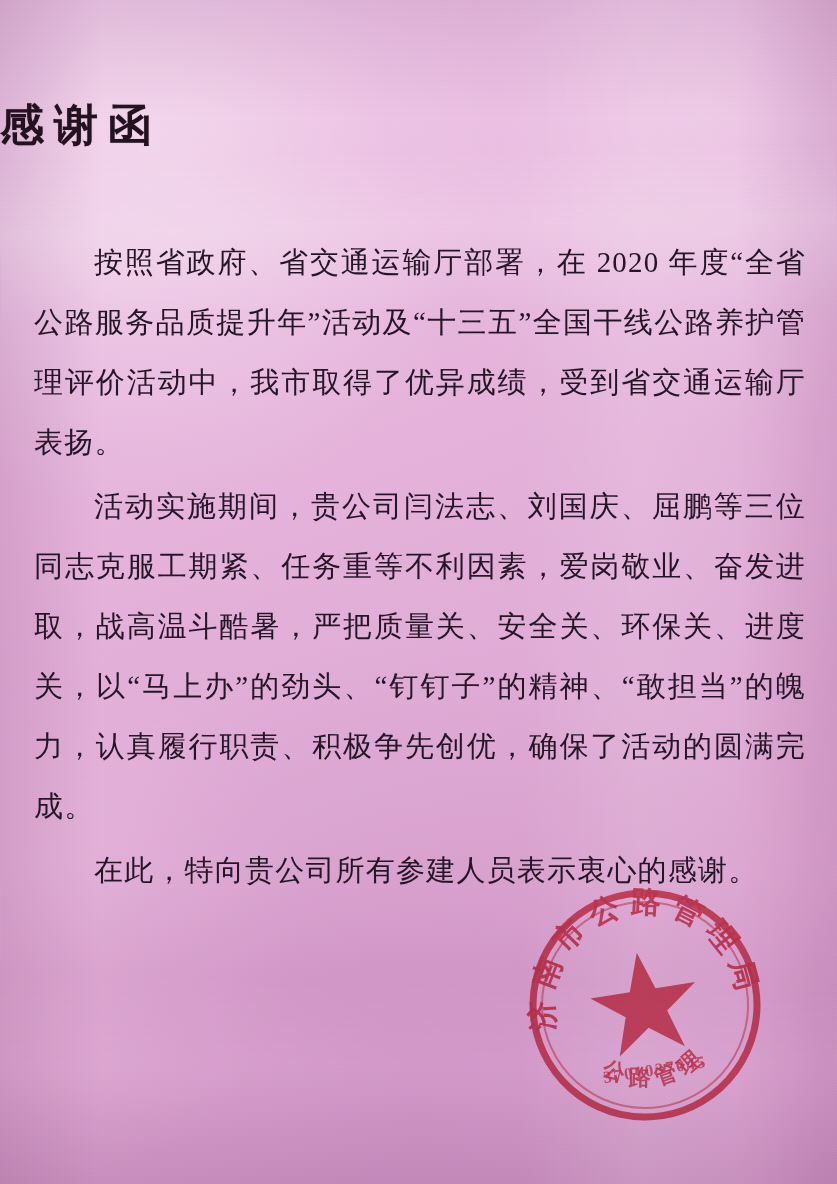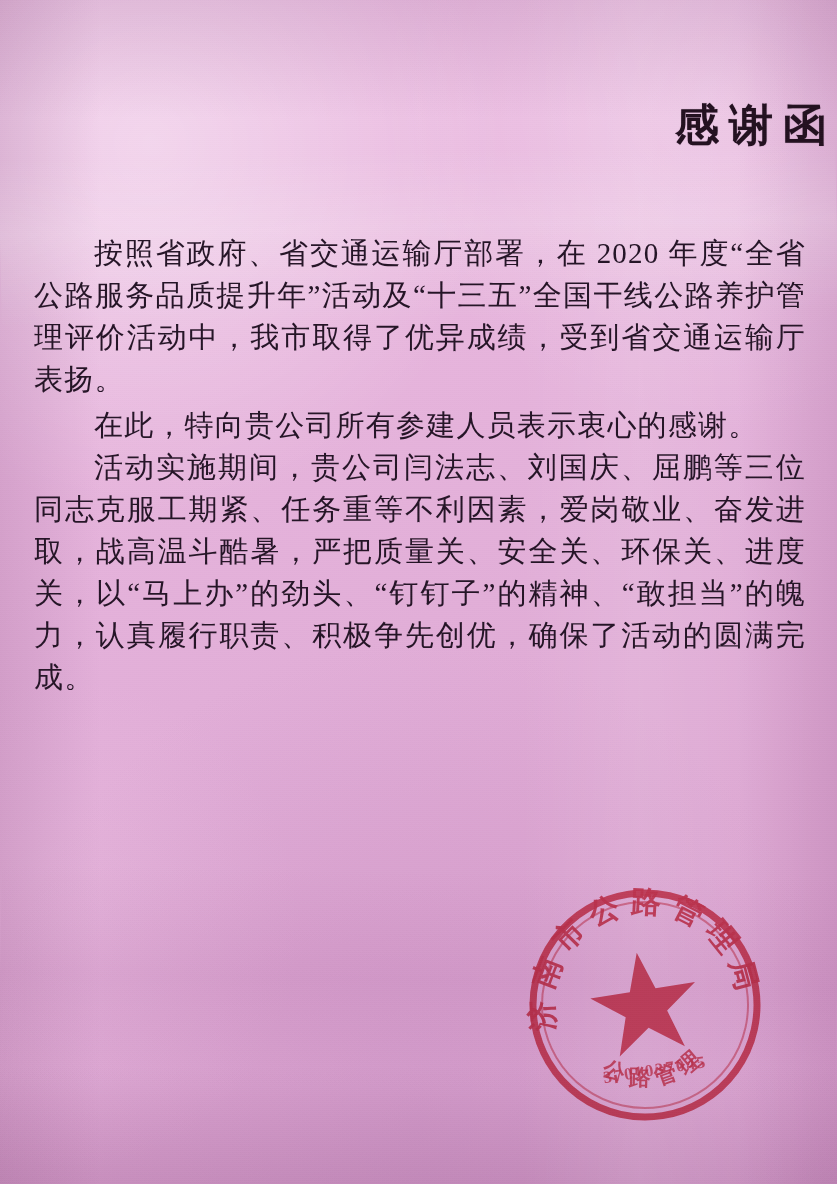--- a/index.html
+++ b/index.html
@@ -57,21 +57,21 @@
     position: relative;
     z-index: 3;
     color: #2b1a2b;
   }
 
   .doc-title {
     position: absolute;
     top: 96px;
     left: 0;
     width: 837px;
-    text-align: right;
+    text-align: left;
     font-size: 44px;
     font-weight: bold;
     letter-spacing: 10px;
     color: #22101f;
     text-shadow: 0 0 1px rgba(40,20,40,0.35);
   }
 
   .body-block {
     position: absolute;
     top: 232px;
@@ -82,21 +82,21 @@
   .salutation {
     font-size: 29px;
     line-height: 1.5;
     letter-spacing: 1.5px;
     color: #241426;
     margin-bottom: 22px;
   }
 
   .para {
     font-size: 29px;
-    line-height: 42px;
+    line-height: 60px;
     letter-spacing: 1.2px;
     text-align: justify;
     text-justify: inter-character;
     text-indent: 60px;
     color: #241426;
     margin: 0 0 4px 0;
   }
   .para.tight {
     margin-bottom: 0;
   }
@@ -145,23 +145,23 @@
 
   <div class="content">
 
     <div class="doc-title">感谢函</div>
 
     <div class="body-block">
 
 
       <p class="para">按照省政府、省交通运输厅部署，在 2020 年度“全省公路服务品质提升年”活动及“十三五”全国干线公路养护管理评价活动中，我市取得了优异成绩，受到省交通运输厅表扬。</p>
 
+      <p class="para">活动实施期间，贵公司闫法志、刘国庆、屈鹏等三位同志克服工期紧、任务重等不利因素，爱岗敬业、奋发进取，战高温斗酷暑，严把质量关、安全关、环保关、进度关，以“马上办”的劲头、“钉钉子”的精神、“敢担当”的魄力，认真履行职责、积极争先创优，确保了活动的圆满完成。</p>
+
       <p class="para tight">在此，特向贵公司所有参建人员表示衷心的感谢。</p>
-
-      <p class="para">活动实施期间，贵公司闫法志、刘国庆、屈鹏等三位同志克服工期紧、任务重等不利因素，爱岗敬业、奋发进取，战高温斗酷暑，严把质量关、安全关、环保关、进度关，以“马上办”的劲头、“钉钉子”的精神、“敢担当”的魄力，认真履行职责、积极争先创优，确保了活动的圆满完成。</p>
 
     </div>
 
   </div>
 
   <div class="seal">
     <svg width="250" height="250" viewBox="0 0 250 250" xmlns="http://www.w3.org/2000/svg">
       <defs>
         <path id="arcTop" d="M 32 125 A 93 93 0 0 1 218 125"></path>
         <path id="arcBottom" d="M 45 125 A 80 80 0 0 0 205 125"></path>

